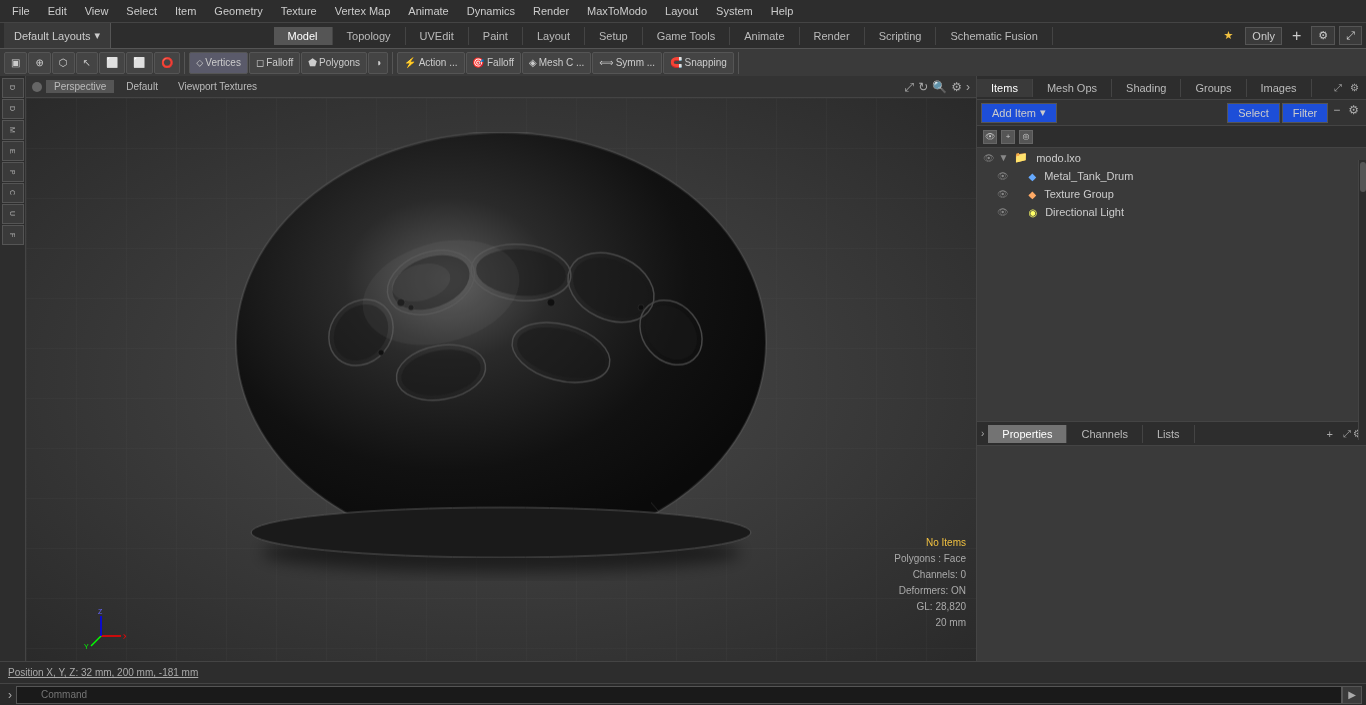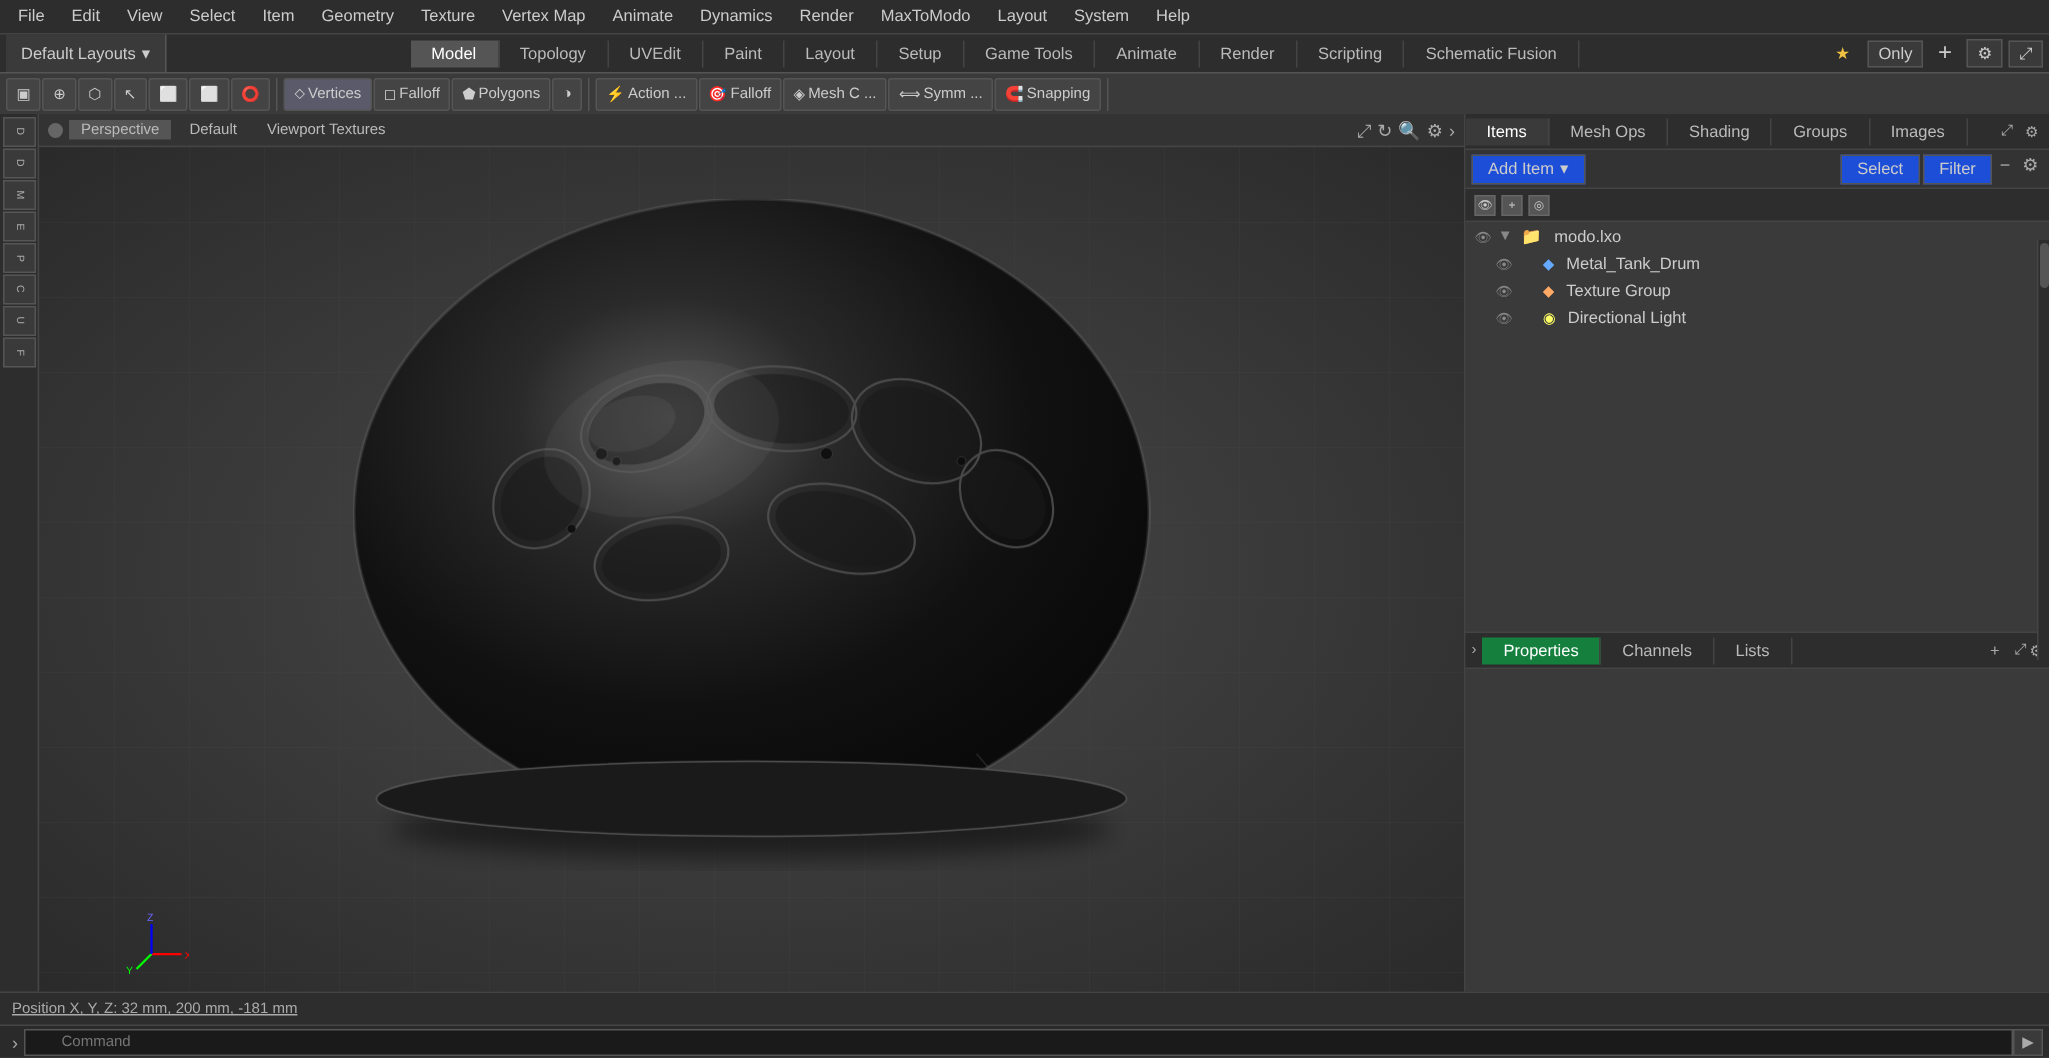--- a/index.html
+++ b/index.html
@@ -106,21 +106,21 @@
     .scene-indent1 { padding-left: 20px; }
 
     
     #properties-panel {
       height: 240px; border-top: 1px solid #444; display: flex; flex-direction: column;
     }
     #prop-tabs {
       display: flex; background: #2d2d2d; height: 24px; align-items: center; border-bottom: 1px solid #444;
     }
     .prop-tab { padding: 3px 14px; font-size: 11px; color: #bbb; cursor: pointer; border-right: 1px solid #444; }
-    .prop-tab.active { background: #15803d; color: #fff; text-align: center; }
+    .prop-tab.active { background: #737373; color: #fff; text-align: center; }
     .prop-tab-plus { padding: 3px 8px; color: #aaa; cursor: pointer; margin-left: auto; }
     .prop-content { flex: 1; background: #3a3a3a; }
 
     
     #viewport-info {
       position: absolute; bottom: 30px; right: 10px; text-align: right; font-size: 10px; color: #aaa; line-height: 1.6;
     }
 
     
     #axis-indicator {
@@ -346,20 +346,28 @@
         <svg viewBox="0 0 50 50" width="50" height="50">
           <line x1="25" y1="35" x2="45" y2="35" stroke="#f00" stroke-width="1.5"></line>
           <text x="47" y="38" fill="#f00" font-size="7">X</text>
           <line x1="25" y1="35" x2="15" y2="45" stroke="#0f0" stroke-width="1.5"></line>
           <text x="8" y="48" fill="#0f0" font-size="7">Y</text>
           <line x1="25" y1="35" x2="25" y2="15" stroke="#00f" stroke-width="1.5"></line>
           <text x="22" y="13" fill="#66f" font-size="7">Z</text>
         </svg>
       </div>
 
+      <div id="viewport-info">
+        <div style="color:#f0c040;">No Items</div>
+        <div>Polygons : Face</div>
+        <div>Channels: 0</div>
+        <div>Deformers: ON</div>
+        <div>GL: 28,820</div>
+        <div>20 mm</div>
+      </div>
     </div>
   </div>
 
   <div id="right-panel">
 
     <div id="panel-tabs">
       <div class="panel-tab active">Items</div>
       <div class="panel-tab">Mesh Ops</div>
       <div class="panel-tab">Shading</div>
       <div class="panel-tab">Groups</div>

